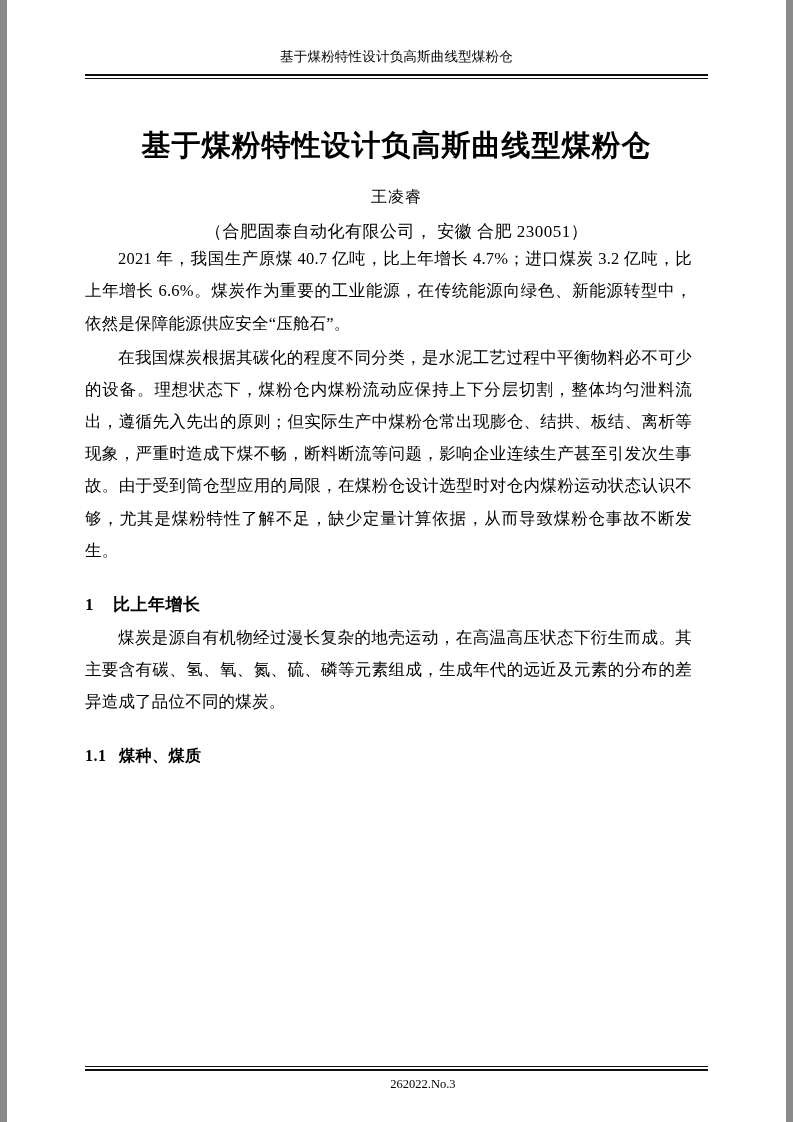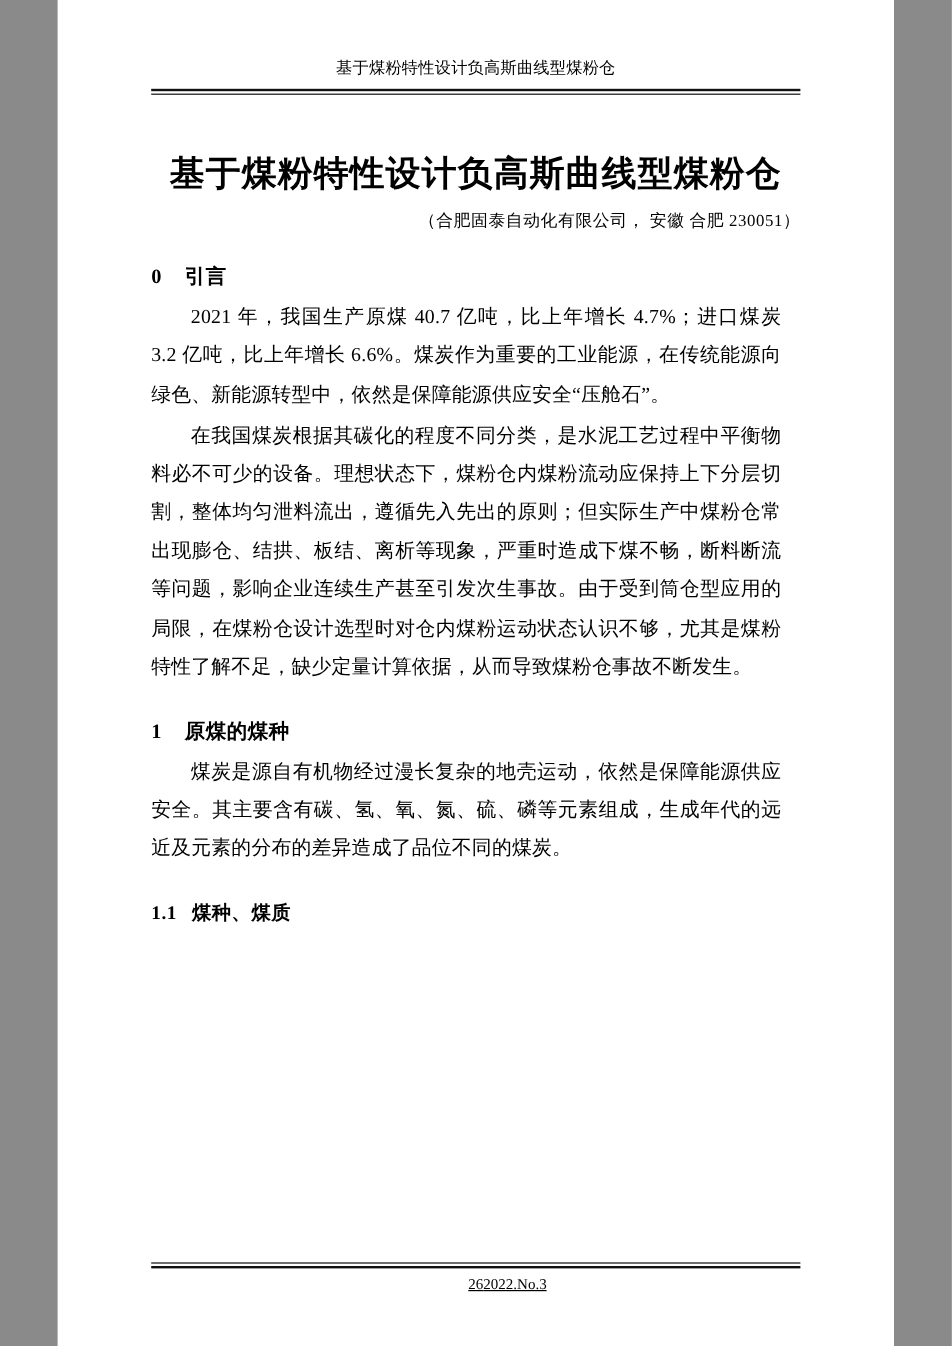--- a/index.html
+++ b/index.html
@@ -2,21 +2,21 @@
 <html><head>
 <meta charset="utf-8">
 <style>
   html, body {
     margin: 0;
     padding: 0;
     background: #8a8a8a;
   }
   .page {
     position: relative;
-    width: 697px;
+    width: 779px;
     height: 1122px;
     margin: 0 auto;
     background: #ffffff;
     box-sizing: border-box;
     font-family: "Liberation Serif", "DejaVu Serif", serif;
     color: #000000;
     overflow: hidden;
   }
   .page-inner {
     position: absolute;
@@ -50,22 +50,22 @@
     margin-top: 48px;
     line-height: 1.25;
   }
   .author {
     text-align: center;
     font-size: 16px;
     margin-top: 24px;
     letter-spacing: 1px;
   }
   .affiliation {
-    text-align: right;
-    font-size: 14px;
+    text-align: center;
+    font-size: 17px;
     margin-top: 12px;
     letter-spacing: 0.5px;
   }
 
   
   .section-h1 {
     font-size: 17px;
     font-weight: bold;
     margin-top: 26px;
     margin-bottom: 6px;
@@ -94,22 +94,21 @@
     margin: 0 16px 2px 0;
     text-indent: 2em;
     letter-spacing: 0.2px;
   }
 
   
   .footer-wrap {
     position: absolute;
     left: 78px;
     right: 78px;
-    bottom: 44px;
-    text-decoration: underline;
+    bottom: 30px;
   }
   .rule-bottom {
     border-bottom: 2.2px solid #111;
     border-top: 1px solid #111;
     height: 2px;
     margin-bottom: 6px;
   }
   .footer-row {
     display: flex;
     align-items: center;
@@ -122,32 +121,30 @@
 </head>
 <body>
 
 <div class="page">
   <div class="page-inner">
 
     <div class="runhead">基于煤粉特性设计负高斯曲线型煤粉仓</div>
     <div class="rule-top"></div>
 
     <div class="doc-title">基于煤粉特性设计负高斯曲线型煤粉仓</div>
+    <div class="author">王凌睿</div>
     <div class="affiliation">（合肥固泰自动化有限公司，  安徽   合肥   230051）</div>
 
-    <div class="section-h1">
-      <span class="num">0</span><span>引言</span>
-    </div>
     <p class="para">2021 年，我国生产原煤 40.7 亿吨，比上年增长 4.7%；进口煤炭 3.2 亿吨，比上年增长 6.6%。煤炭作为重要的工业能源，在传统能源向绿色、新能源转型中，依然是保障能源供应安全“压舱石”。</p>
     <p class="para">在我国煤炭根据其碳化的程度不同分类，是水泥工艺过程中平衡物料必不可少的设备。理想状态下，煤粉仓内煤粉流动应保持上下分层切割，整体均匀泄料流出，遵循先入先出的原则；但实际生产中煤粉仓常出现膨仓、结拱、板结、离析等现象，严重时造成下煤不畅，断料断流等问题，影响企业连续生产甚至引发次生事故。由于受到筒仓型应用的局限，在煤粉仓设计选型时对仓内煤粉运动状态认识不够，尤其是煤粉特性了解不足，缺少定量计算依据，从而导致煤粉仓事故不断发生。</p>
 
     <div class="section-h1">
-      <span class="num">1</span><span>原煤的煤种</span>
+      <span class="num">1</span><span>比上年增长</span>
     </div>
-    <p class="para">煤炭是源自有机物经过漫长复杂的地壳运动，依然是保障能源供应安全。其主要含有碳、氢、氧、氮、硫、磷等元素组成，生成年代的远近及元素的分布的差异造成了品位不同的煤炭。</p>
+    <p class="para">煤炭是源自有机物经过漫长复杂的地壳运动，在高温高压状态下衍生而成。其主要含有碳、氢、氧、氮、硫、磷等元素组成，生成年代的远近及元素的分布的差异造成了品位不同的煤炭。</p>
 
     <div class="section-h2">
       <span class="num">1.1</span><span>煤种、煤质</span>
     </div>
 
   </div>
 
   <div class="footer-wrap">
     <div class="rule-bottom"></div>
     <div class="footer-row">

